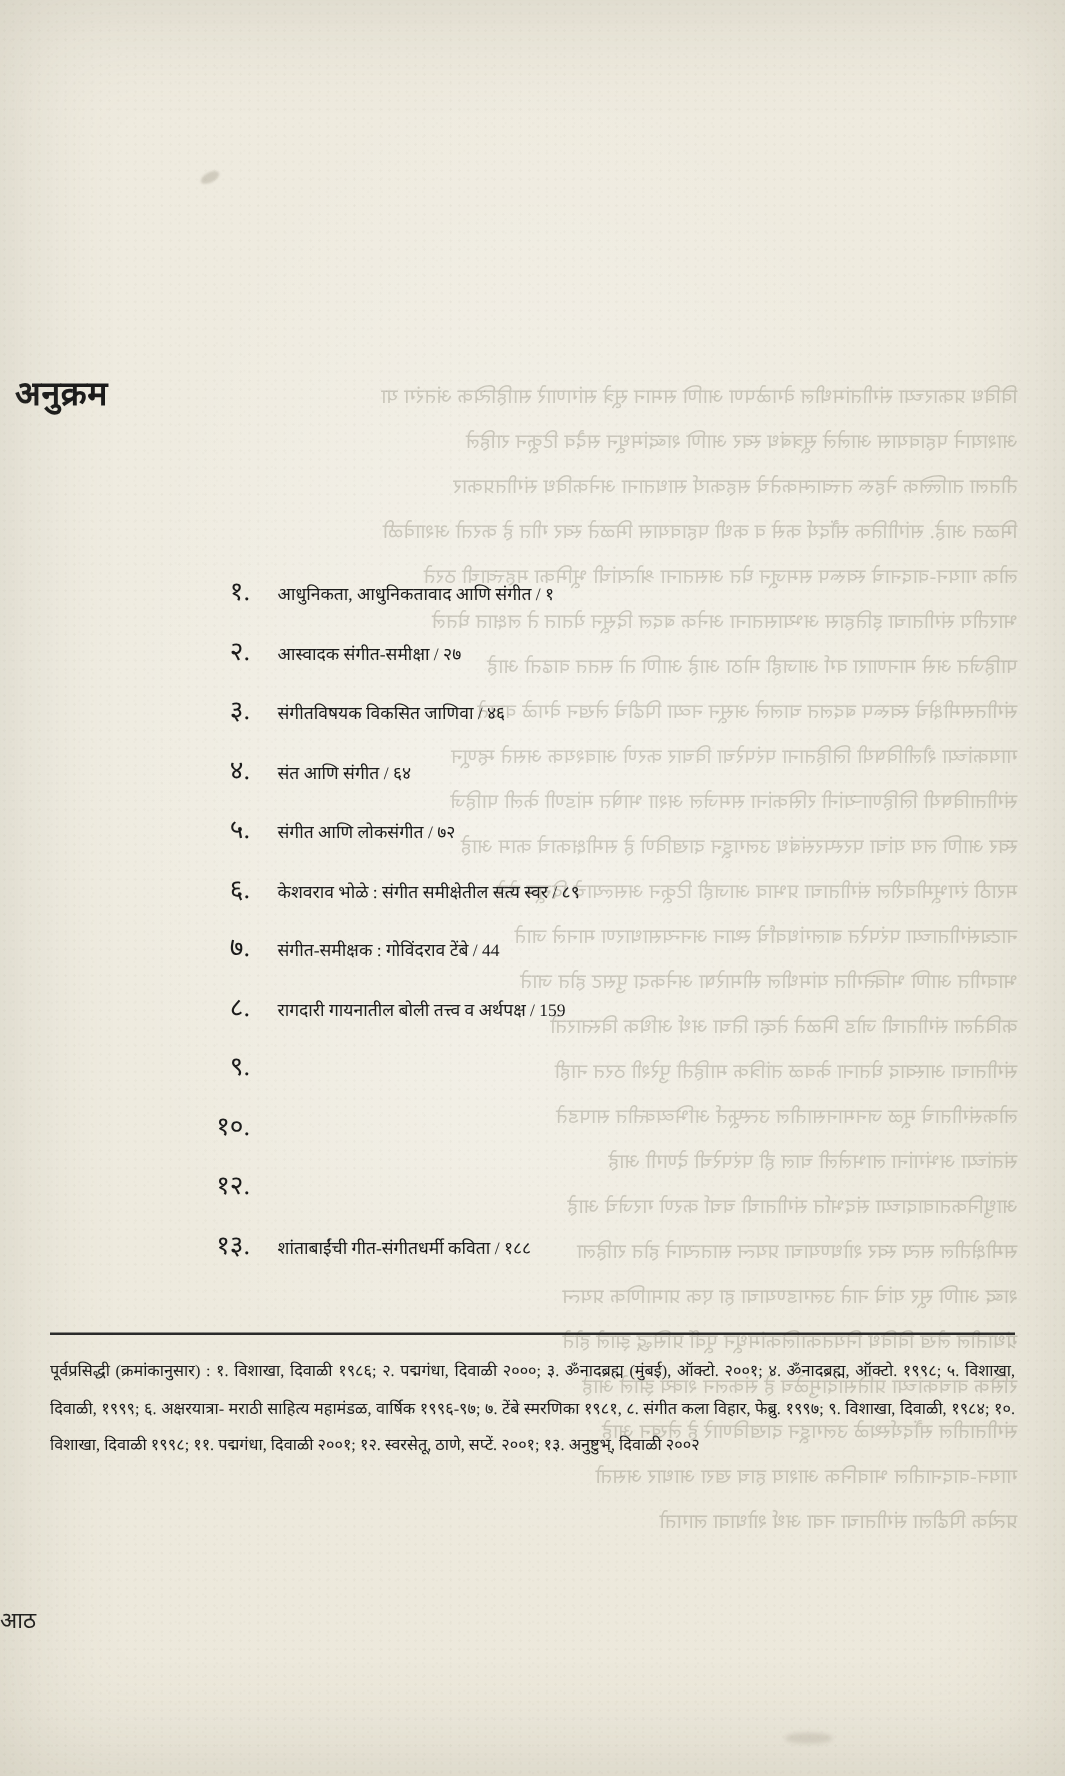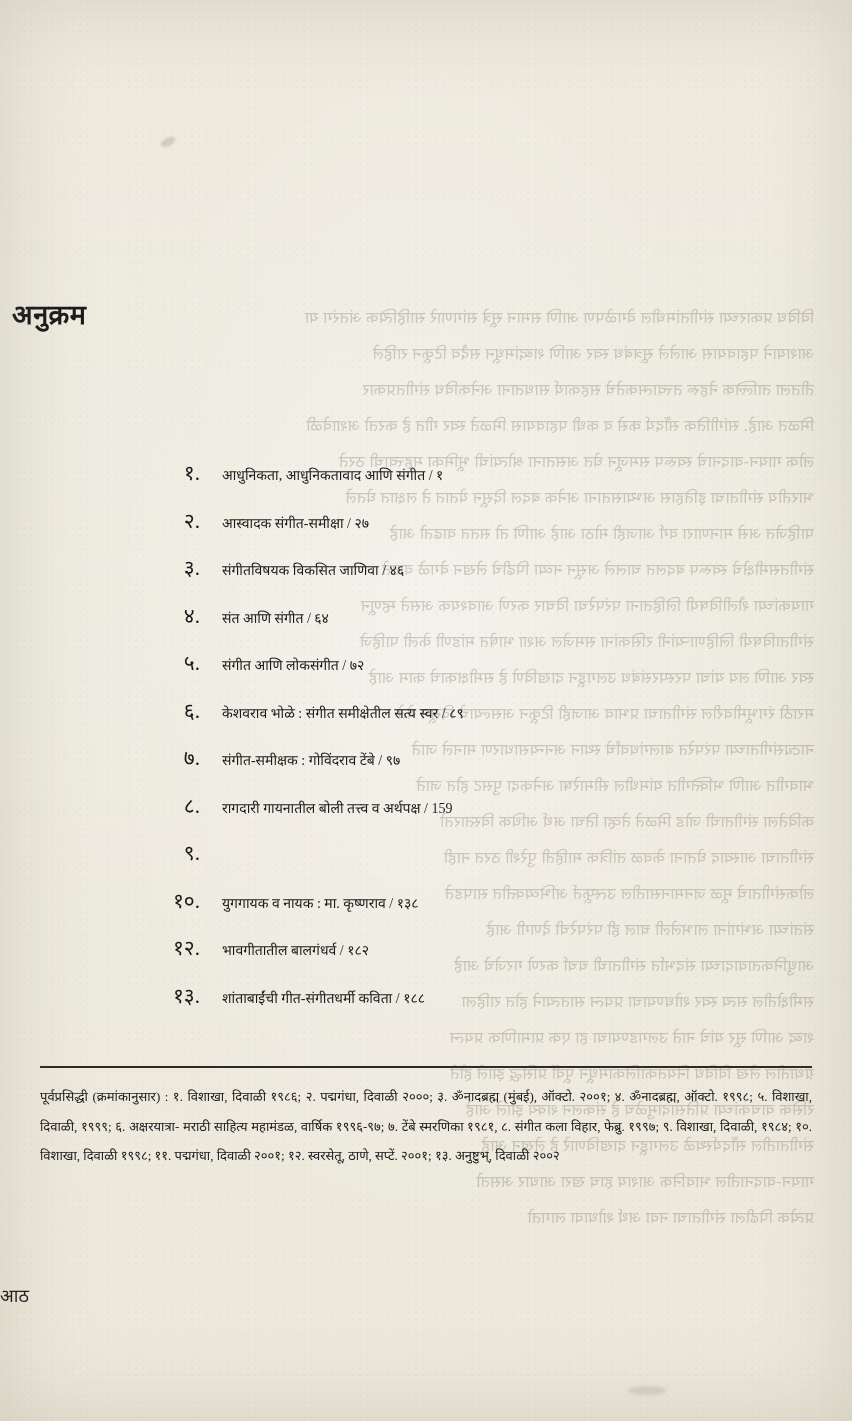--- a/index.html
+++ b/index.html
@@ -209,36 +209,34 @@
       <div class="toc-row">
         <div class="toc-num">५.</div>
         <div class="toc-entry">संगीत आणि लोकसंगीत / ७२</div>
       </div>
       <div class="toc-row">
         <div class="toc-num">६.</div>
         <div class="toc-entry">केशवराव भोळे : संगीत समीक्षेतील सत्य स्वर / ८९</div>
       </div>
       <div class="toc-row">
         <div class="toc-num">७.</div>
-        <div class="toc-entry">संगीत-समीक्षक : गोविंदराव टेंबे / ९७</div>
+        <div class="toc-entry">संगीत-समीक्षक : गोविंदराव टेंबे / 44</div>
       </div>
       <div class="toc-row">
         <div class="toc-num">८.</div>
         <div class="toc-entry">रागदारी गायनातील बोली तत्त्व व अर्थपक्ष / 159</div>
       </div>
       <div class="toc-row">
         <div class="toc-num">९.</div>
       </div>
       <div class="toc-row">
         <div class="toc-num">१०.</div>
-        <div class="toc-entry">युगगायक व नायक : मा. कृष्णराव / १३८</div>
       </div>
       <div class="toc-row">
         <div class="toc-num">१२.</div>
-        <div class="toc-entry">भावगीतातील बालगंधर्व / १८२</div>
       </div>
       <div class="toc-row">
         <div class="toc-num">१३.</div>
         <div class="toc-entry">शांताबाईंची गीत-संगीतधर्मी कविता / १८८</div>
       </div>
     </div>
 
   <div class="rule"></div>
 
   <div class="footnote">पूर्वप्रसिद्धी (क्रमांकानुसार) : १. विशाखा, दिवाळी १९८६; २. पद्मगंधा, दिवाळी २०००; ३. ॐनादब्रह्म (मुंबई), ऑक्टो. २००१; ४. ॐनादब्रह्म, ऑक्टो. १९९८; ५. विशाखा, दिवाळी, १९९९; ६. अक्षरयात्रा- मराठी साहित्य महामंडळ, वार्षिक १९९६-९७; ७. टेंबे स्मरणिका १९८१, ८. संगीत कला विहार, फेब्रु. १९९७; ९. विशाखा, दिवाळी, १९८४; १०. विशाखा, दिवाळी १९९८; ११. पद्मगंधा, दिवाळी २००१; १२. स्वरसेतू, ठाणे, सप्टें. २००१; १३. अनुष्टुभ्, दिवाळी २००२</div>

